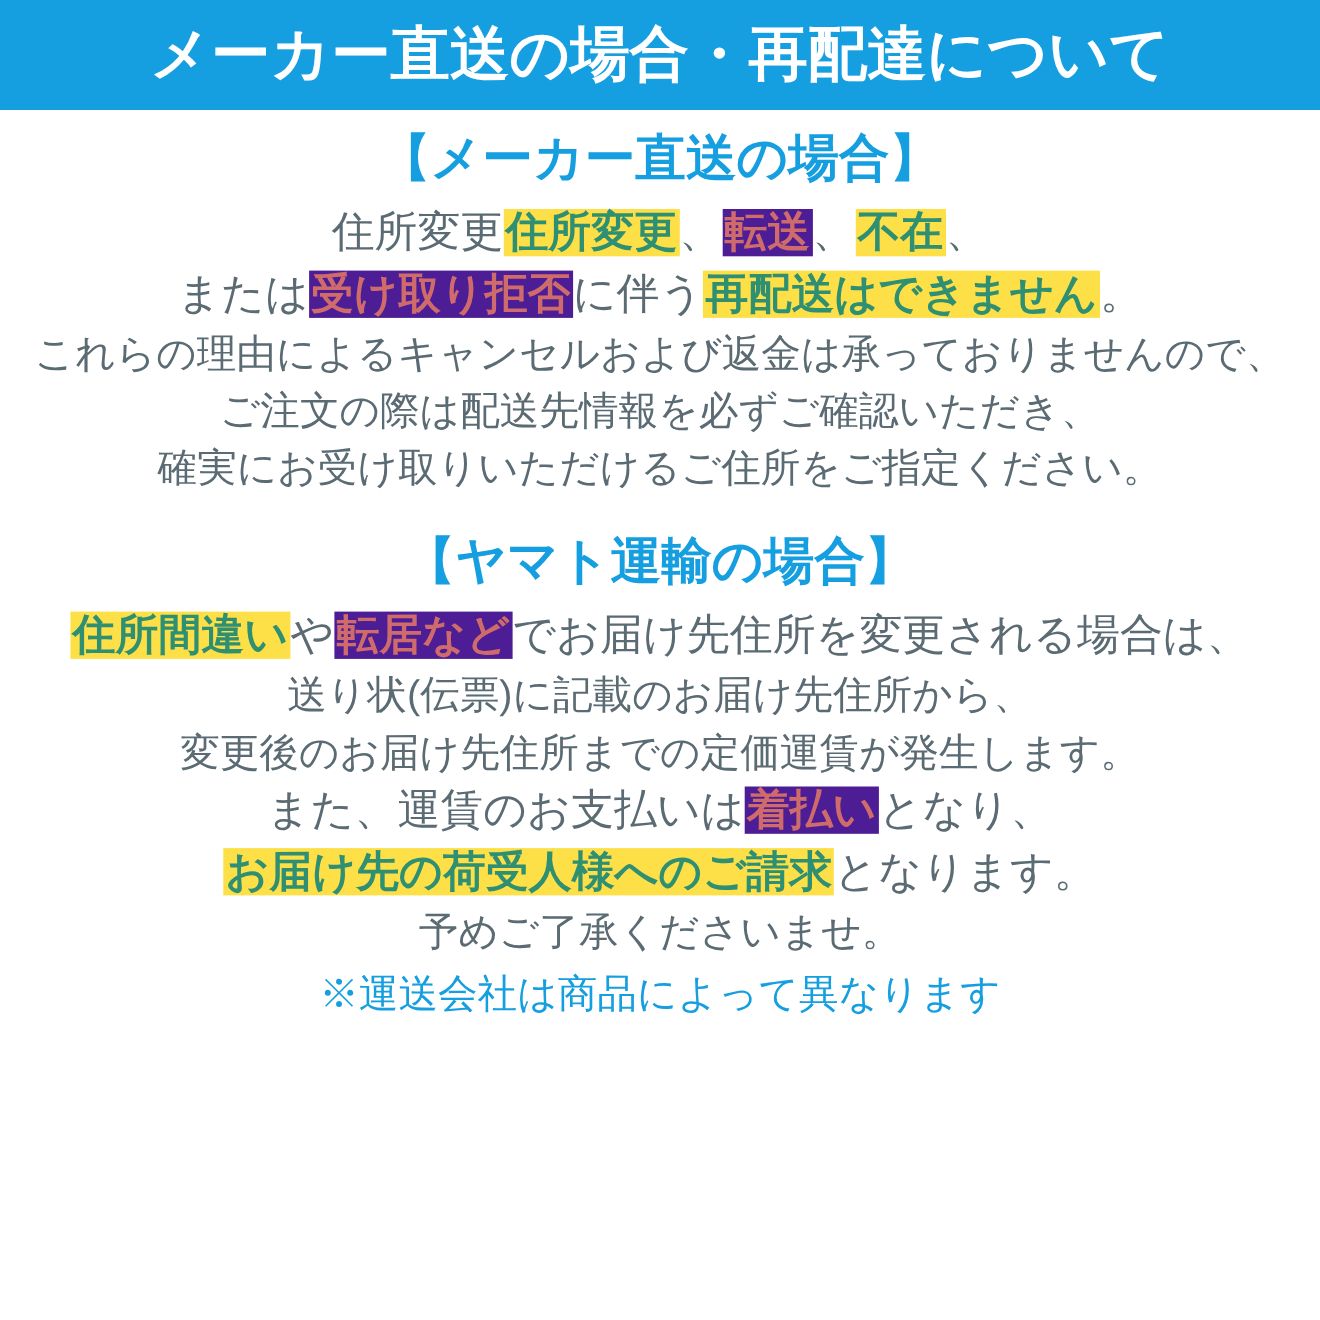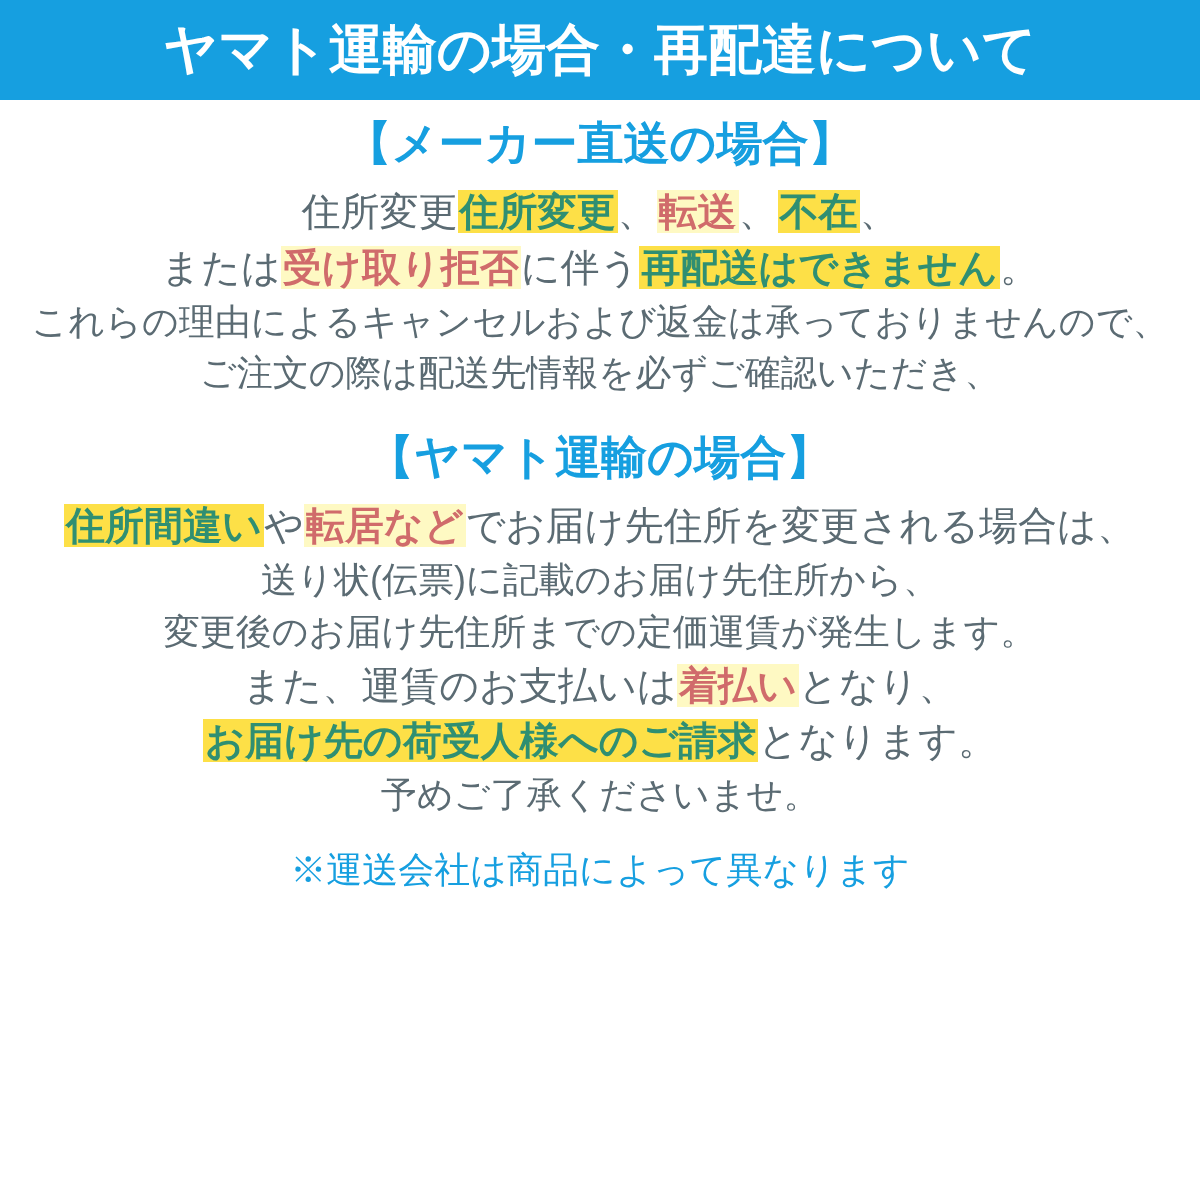--- a/index.html
+++ b/index.html
@@ -55,51 +55,52 @@
   .line.sm {
     font-size: 36px;
   }
   .hl-green {
     background: #fde047;
     color: #2f8f72;
     font-weight: 700;
     padding: 0 2px;
   }
   .hl-pink {
-    background: #fef9c3;
+    background: #4c1d95;
     color: #d06b6b;
     font-weight: 700;
     padding: 0 2px;
     text-align: right;
   }
   .note {
     color: #169fe0;
     font-size: 36px;
     text-align: center;
-    margin-top: 28px;
+    margin-top: 10px;
     line-height: 1.2;
   }
   .gap-md { height: 14px; }
 </style>
 </head>
 <body>
 
 <div class="page">
 
-  <div class="header-bar">ヤマト運輸の場合・再配達について</div>
+  <div class="header-bar">メーカー直送の場合・再配達について</div>
 
   <div class="body-area">
 
     <div>
       <div class="section-title">【メーカー直送の場合】</div>
       <div class="lines">
         <div class="line"><span class="plain">住所変更</span><span class="hl-green">住所変更</span><span class="plain">、</span><span class="hl-pink">転送</span><span class="plain">、</span><span class="hl-green">不在</span><span class="plain">、</span></div>
         <div class="line"><span class="plain">または</span><span class="hl-pink">受け取り拒否</span><span class="plain">に伴う</span><span class="hl-green">再配送はできません</span><span class="plain">。</span></div>
         <div class="line sm">これらの理由によるキャンセルおよび返金は承っておりませんので、</div>
         <div class="line sm">ご注文の際は配送先情報を必ずご確認いただき、</div>
+        <div class="line sm">確実にお受け取りいただけるご住所をご指定ください。</div>
       </div>
     </div>
 
     <div class="gap-md"></div>
 
     <div>
       <div class="section-title">【ヤマト運輸の場合】</div>
       <div class="lines">
         <div class="line"><span class="hl-green">住所間違い</span><span class="plain">や</span><span class="hl-pink">転居など</span><span class="plain">でお届け先住所を変更される場合は、</span></div>
         <div class="line sm">送り状(伝票)に記載のお届け先住所から、</div>

